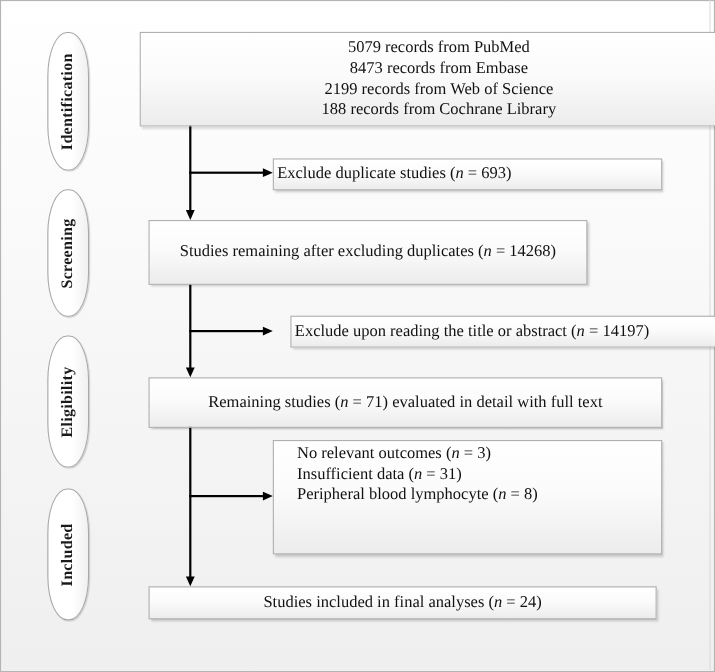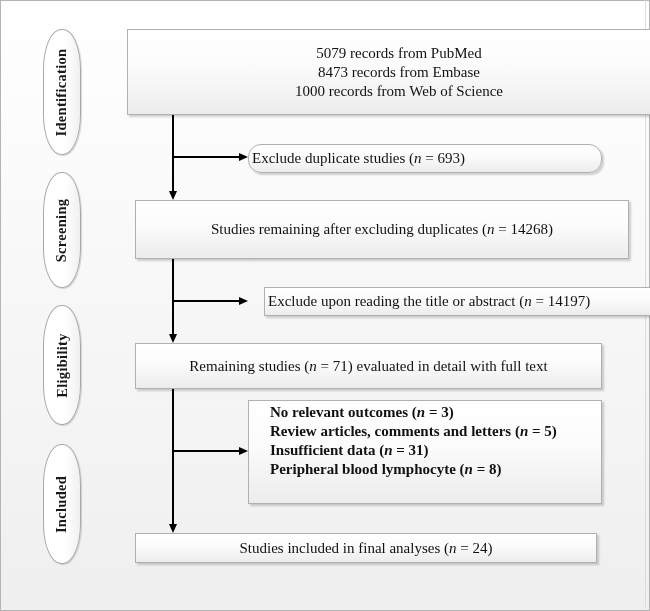--- a/index.html
+++ b/index.html
@@ -27,21 +27,21 @@
   .box {
     position: absolute;
     border: 1px solid #b0b0b0;
     background: linear-gradient(to bottom, #ffffff 0%, #fbfbfb 45%, #ececec 100%);
     box-shadow: 2px 2px 2px rgba(0,0,0,0.18);
     font-family: "Liberation Serif", serif; font-size: 15px; color: #111; line-height: 19px;
     box-sizing: border-box;
   }
   .center { display: flex; flex-direction: column; align-items: center; justify-content: center; text-align: center; }
   .left { padding: 2px 0 0 3px; }
-  .indent { padding-left: 18px; font-weight: bold; }
+  .indent { padding-left: 18px; }
   i { font-style: italic; }
   .vline { position: absolute; background: #000; width: 1.5px; }
   .hline { position: absolute; background: #000; height: 1.5px; }
   .arrow-down {
     position: absolute; width: 0; height: 0;
     border-left: 4px solid transparent; border-right: 4px solid transparent; border-top: 9px solid #000;
   }
   .arrow-right {
     position: absolute; width: 0; height: 0;
     border-top: 4px solid transparent; border-bottom: 4px solid transparent; border-left: 9px solid #000;
@@ -76,41 +76,41 @@
 <div class="hline" style="left:172px;top:156px;width:68px;"></div>
 <div class="arrow-right" style="left:239px;top:153px;"></div>
 <div class="hline" style="left:172px;top:300px;width:68px;"></div>
 <div class="arrow-right" style="left:239px;top:297px;"></div>
 <div class="hline" style="left:172px;top:450px;width:68px;"></div>
 <div class="arrow-right" style="left:239px;top:447px;"></div>
 
 <div class="box center" style="left:127px;top:29px;width:544px;height:86px;">
   <div>5079 records from PubMed</div>
   <div>8473 records from Embase</div>
-  <div>1000 records from Web of Science</div>
+  <div>2199 records from Web of Science</div>
+  <div>188 records from Cochrane Library</div>
 </div>
 
-<div class="box" style="left:248px;top:144px;width:354px;height:29px;padding:4px 0 0 3px;border-radius:13px;">
+<div class="box" style="left:248px;top:144px;width:354px;height:29px;padding:4px 0 0 3px;">
   <span>Exclude duplicate studies (</span><i>n</i><span> = 693)</span>
 </div>
 
-<div class="box center" style="left:135px;top:200px;width:494px;height:59px;">
+<div class="box center" style="left:135px;top:200px;width:399px;height:59px;">
   <div><span>Studies remaining after excluding duplicates (</span><i>n</i><span> = 14268)</span></div>
 </div>
 
 <div class="box" style="left:264px;top:287px;width:394px;height:29px;padding:4px 0 0 3px;font-family:Liberation Serif, serif;">
   <span>Exclude upon reading the title or abstract (</span><i>n</i><span> = 14197)</span>
 </div>
 
 <div class="box center" style="left:135px;top:343px;width:467px;height:46px;">
   <div><span>Remaining studies (</span><i>n</i><span> = 71) evaluated in detail with full text</span></div>
 </div>
 
 <div class="box left" style="left:248px;top:400px;width:354px;height:104px;">
   <div class="indent"><span>No relevant outcomes (</span><i>n</i><span> = 3)</span></div>
-  <div class="indent"><span>Review articles, comments and letters (</span><i>n</i><span> = 5)</span></div>
   <div class="indent"><span>Insufficient data (</span><i>n</i><span> = 31)</span></div>
   <div class="indent"><span>Peripheral blood lymphocyte (</span><i>n</i><span> = 8)</span></div>
 </div>
 
 <div class="box center" style="left:135px;top:533px;width:462px;height:30px;">
   <div><span>Studies included in final analyses (</span><i>n</i><span> = 24)</span></div>
 </div>
 
 </body></html>

